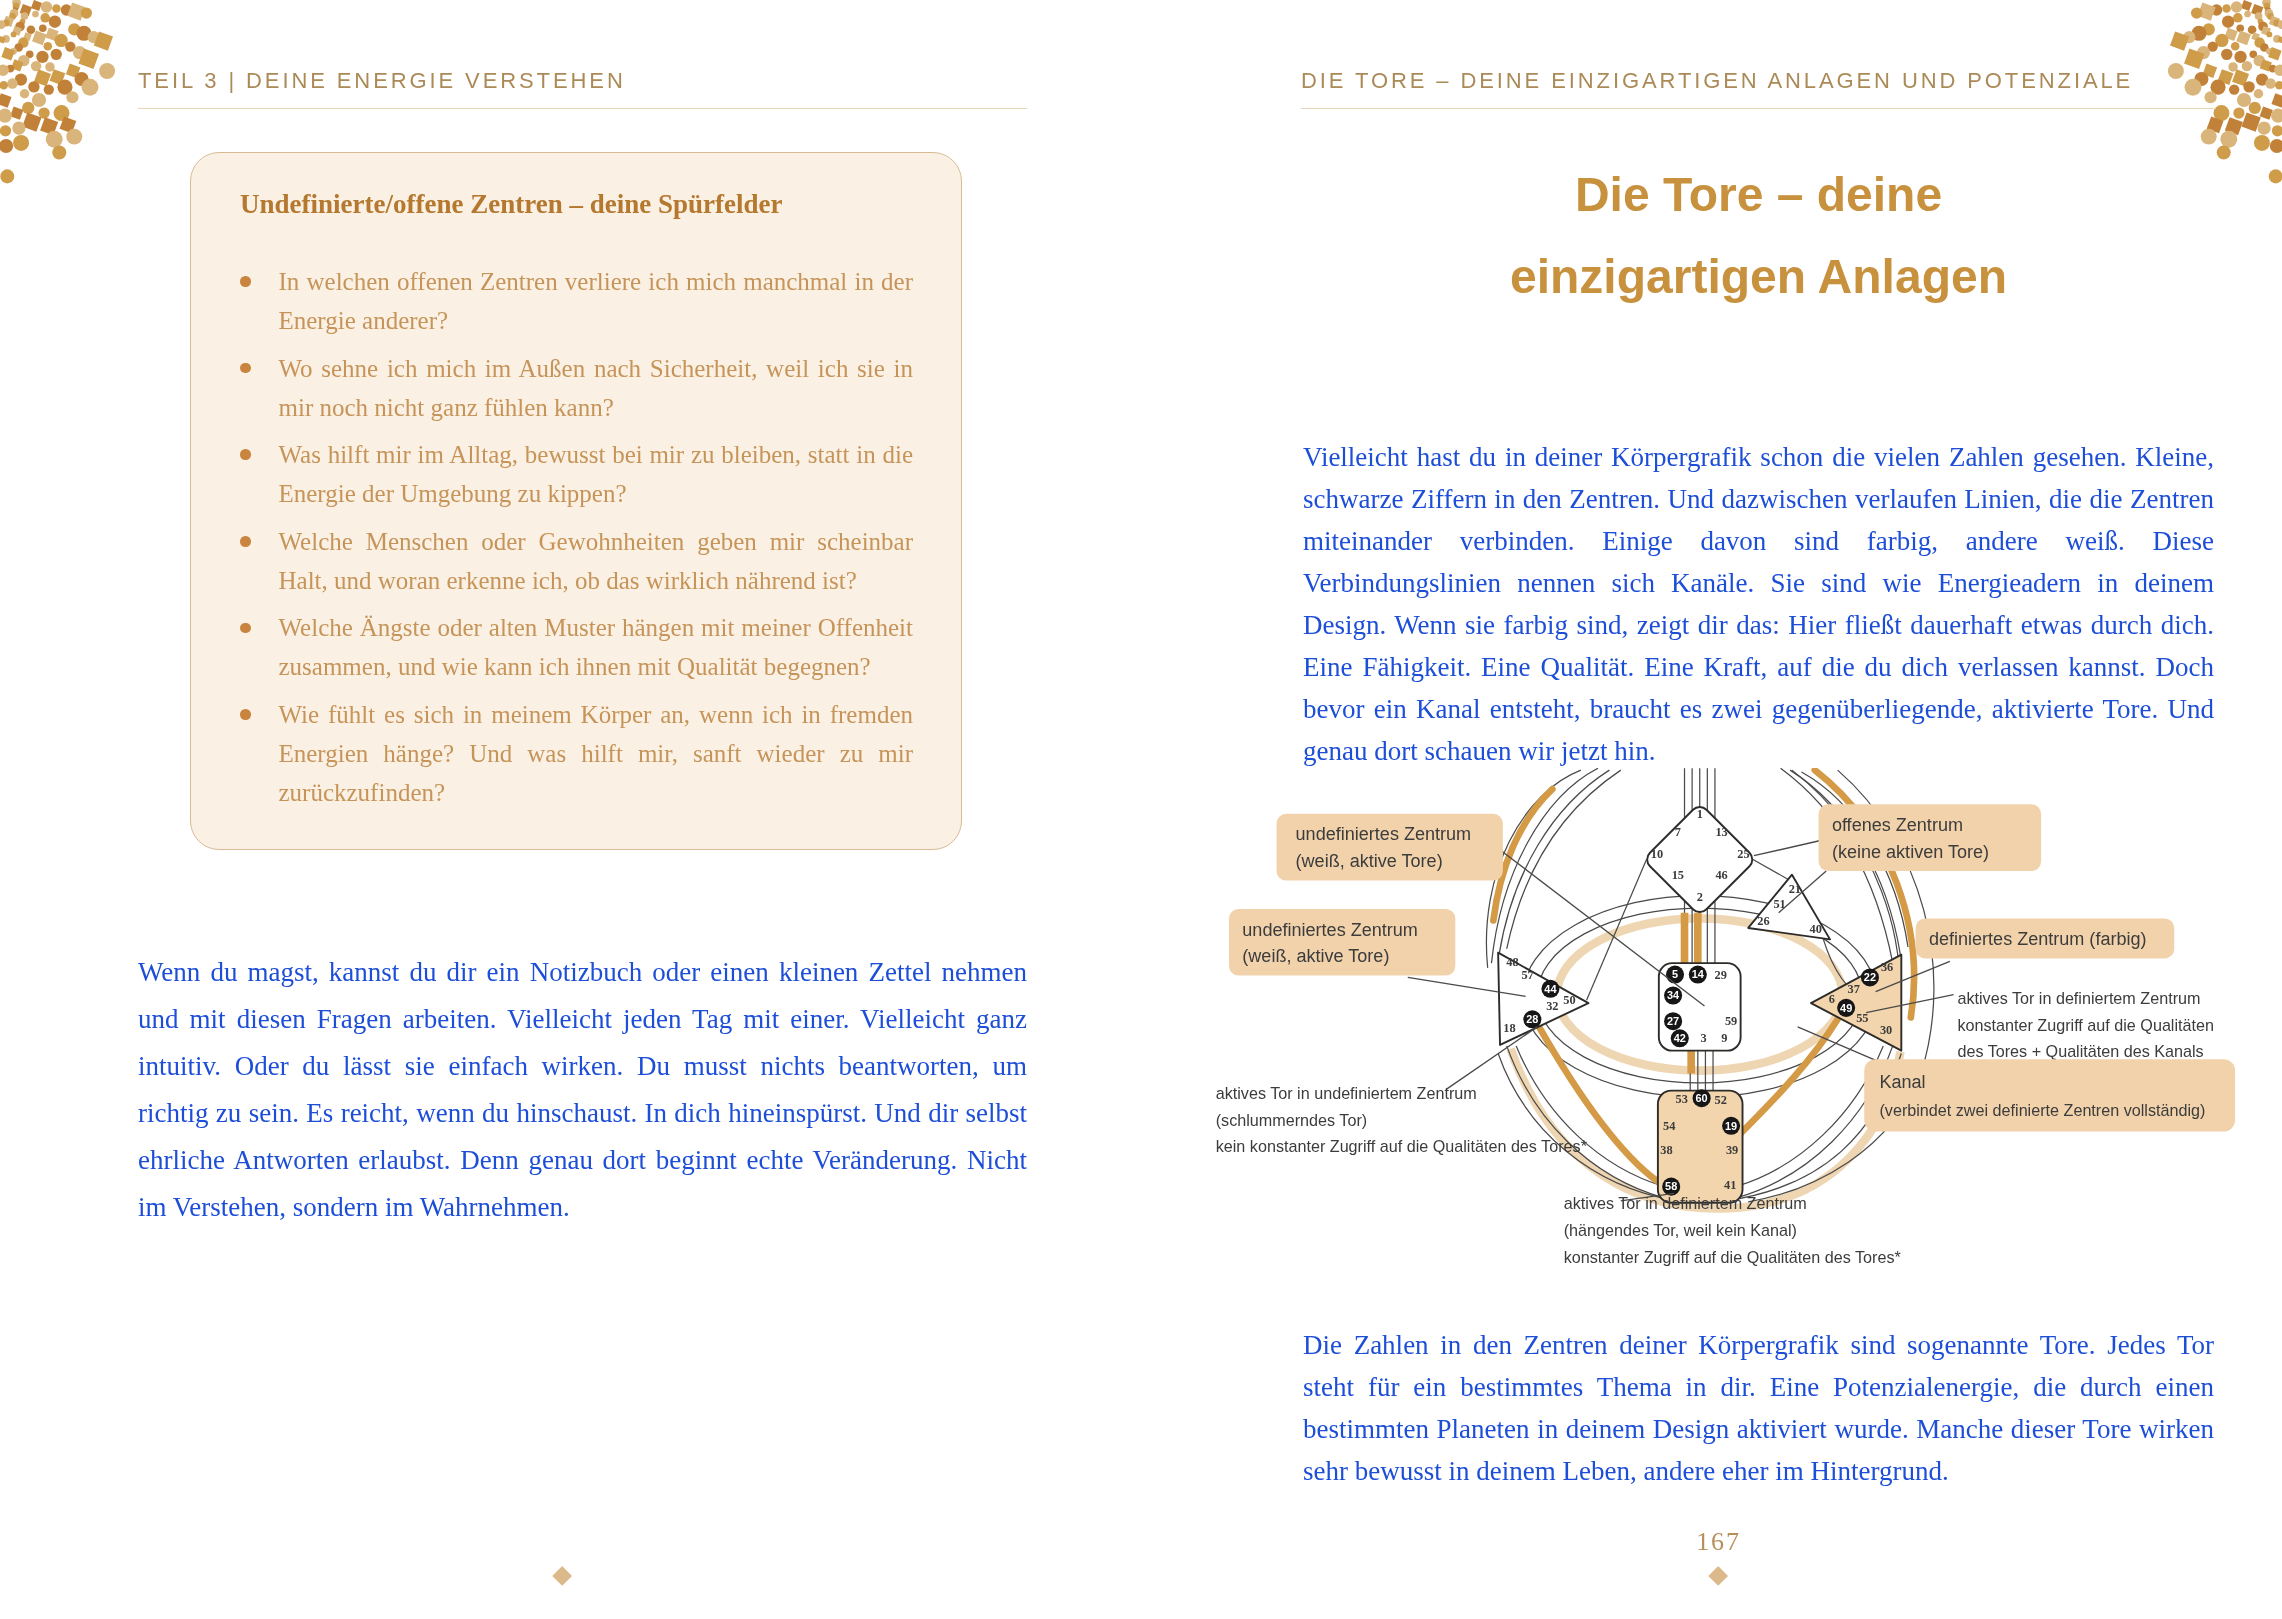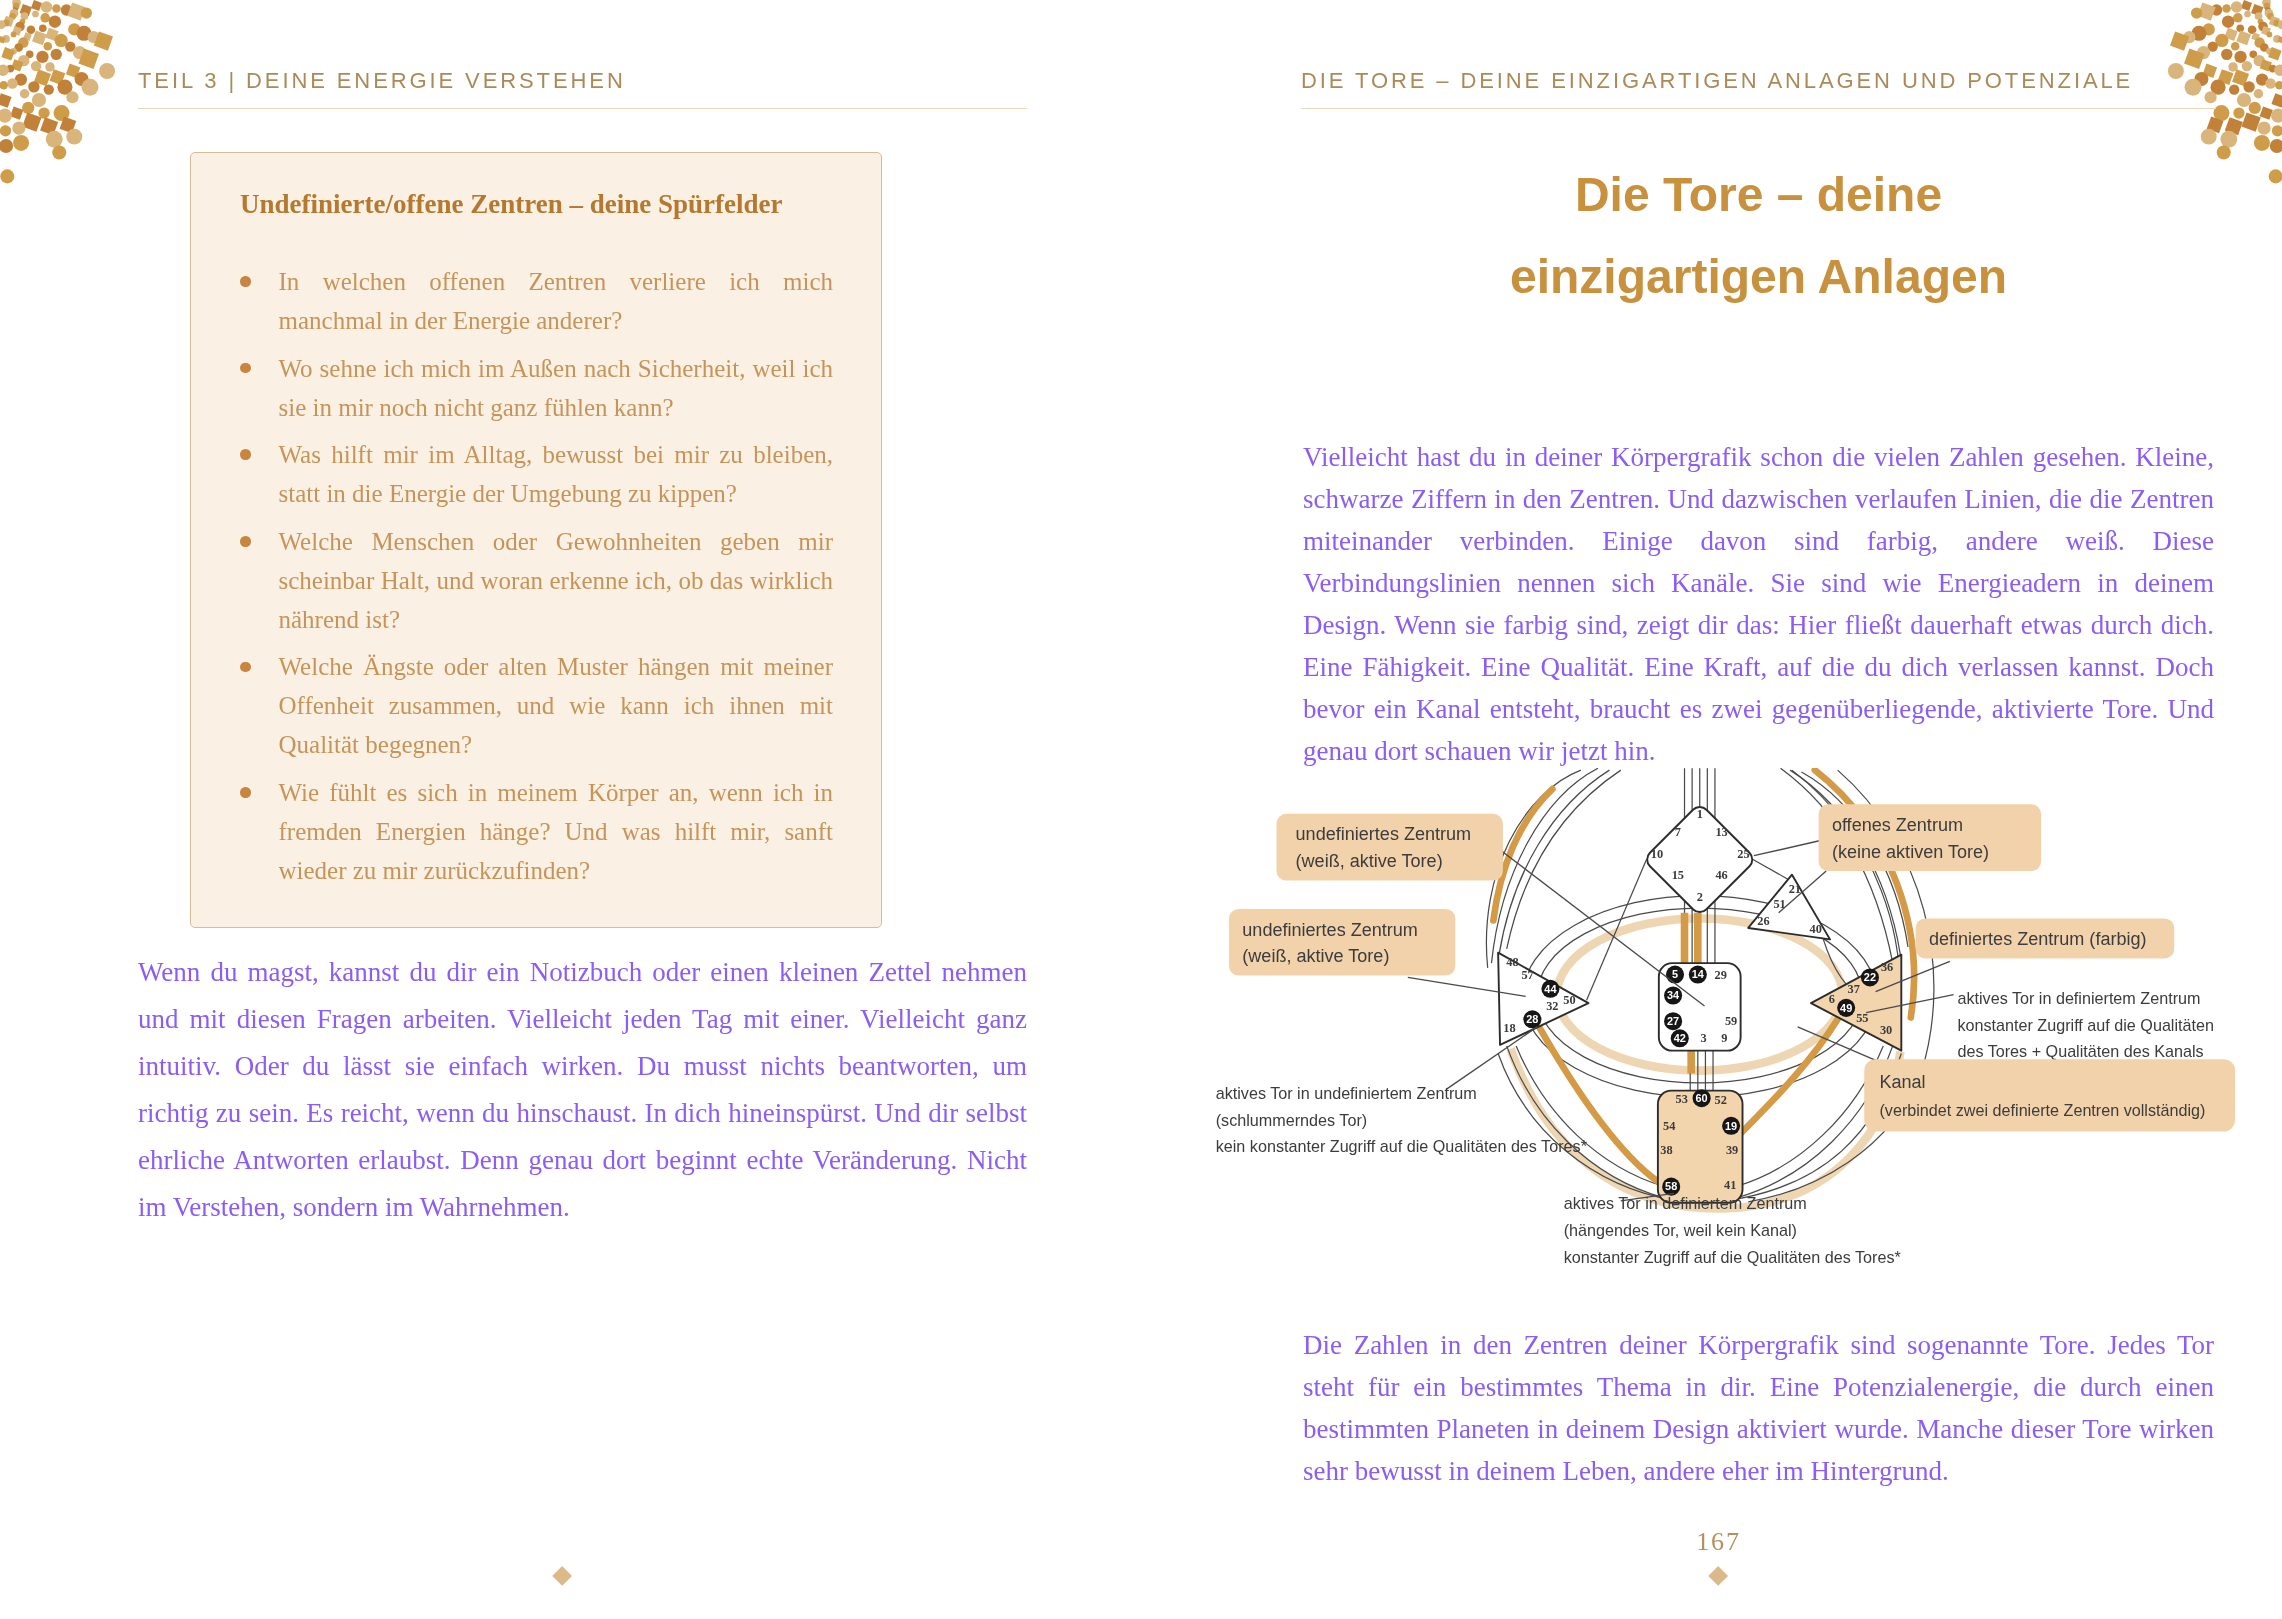--- a/index.html
+++ b/index.html
@@ -5,29 +5,29 @@
   html,body{margin:0;padding:0;}
   body{width:2283px;height:1620px;background:#ffffff;font-family:"Liberation Serif",serif;overflow:hidden;}
   .spread{position:relative;width:2283px;height:1620px;background:#fff;}
 
   
   .hd{position:absolute;top:68px;font-family:"Liberation Sans",sans-serif;font-size:22px;
       letter-spacing:2.9px;color:#ab8a57;text-align:left;white-space:nowrap;}
   .rule{position:absolute;top:108px;border-top:1.9px solid #e9d6b8;}
 
   
-  .callout{position:absolute;left:190px;top:152px;width:692px;box-sizing:border-box;
-           background:#faf0e3;border:1.9px solid #d9bc97;border-radius:5px;padding:36px 48px 28.5px 49px;}
+  .callout{position:absolute;left:190px;top:152px;width:772px;box-sizing:border-box;
+           background:#faf0e3;border:1.9px solid #d9bc97;border-radius:29px;padding:36px 48px 28.5px 49px;}
   .box-title{font-family:"Liberation Serif",serif;font-weight:bold;font-size:27px;color:#b5782f;}
   .bullets{list-style:none;margin:42px 0 0 0;padding:0;}
   .bullets li{display:flex;gap:28px;margin-bottom:8.6px;}
   .dot{flex:0 0 auto;width:10.5px;height:10.5px;border-radius:50%;background:#c98440;margin-top:14.3px;}
   .bt{font-family:"Liberation Serif",serif;font-size:25px;line-height:39px;color:#c69459;text-align:justify;}
 
-  .para{position:absolute;font-family:"Liberation Serif",serif;color:#8b5cf6;text-align:justify;}
+  .para{position:absolute;font-family:"Liberation Serif",serif;color:#1d4ed8;text-align:justify;}
   .para-l{left:138px;top:949px;width:889px;font-size:27px;line-height:47px;}
   .para-r{left:1303px;width:911px;font-size:27px;line-height:42px;}
 
   .big-title{position:absolute;left:1301px;top:154px;width:915px;text-align:center;
              font-family:"Liberation Sans",sans-serif;font-weight:bold;font-size:48px;line-height:82px;color:#c8913e;}
 
   .pgnum{position:absolute;top:1527px;width:889px;text-align:center;font-family:"Liberation Serif",serif;
          font-size:26px;letter-spacing:1.9px;color:#b6905a;}
   .pgdia{position:absolute;top:1569px;width:14.3px;height:14.3px;transform:rotate(45deg);background:#dcb98b;}
 

